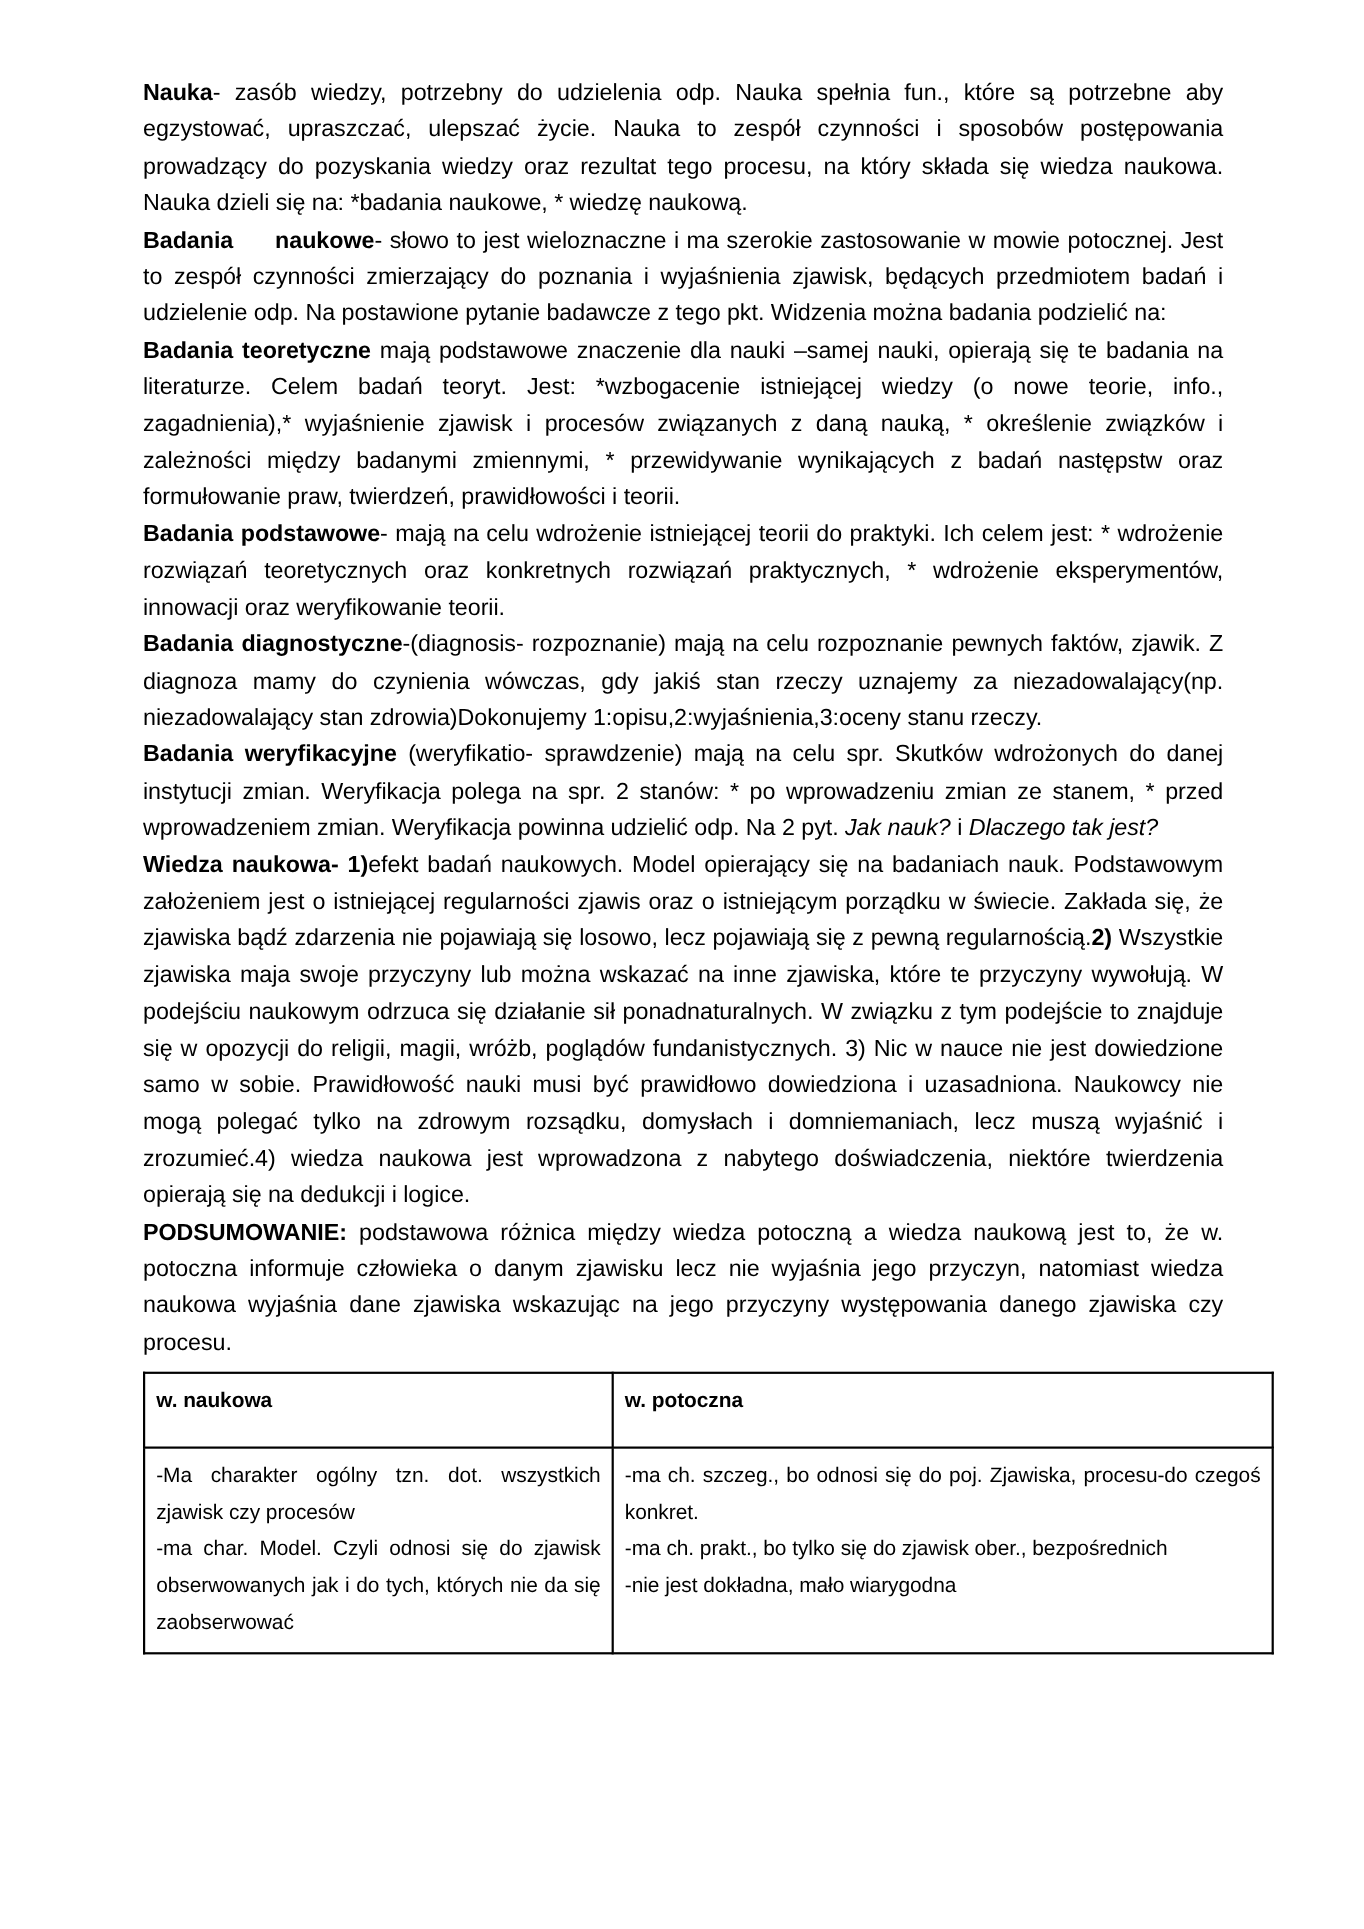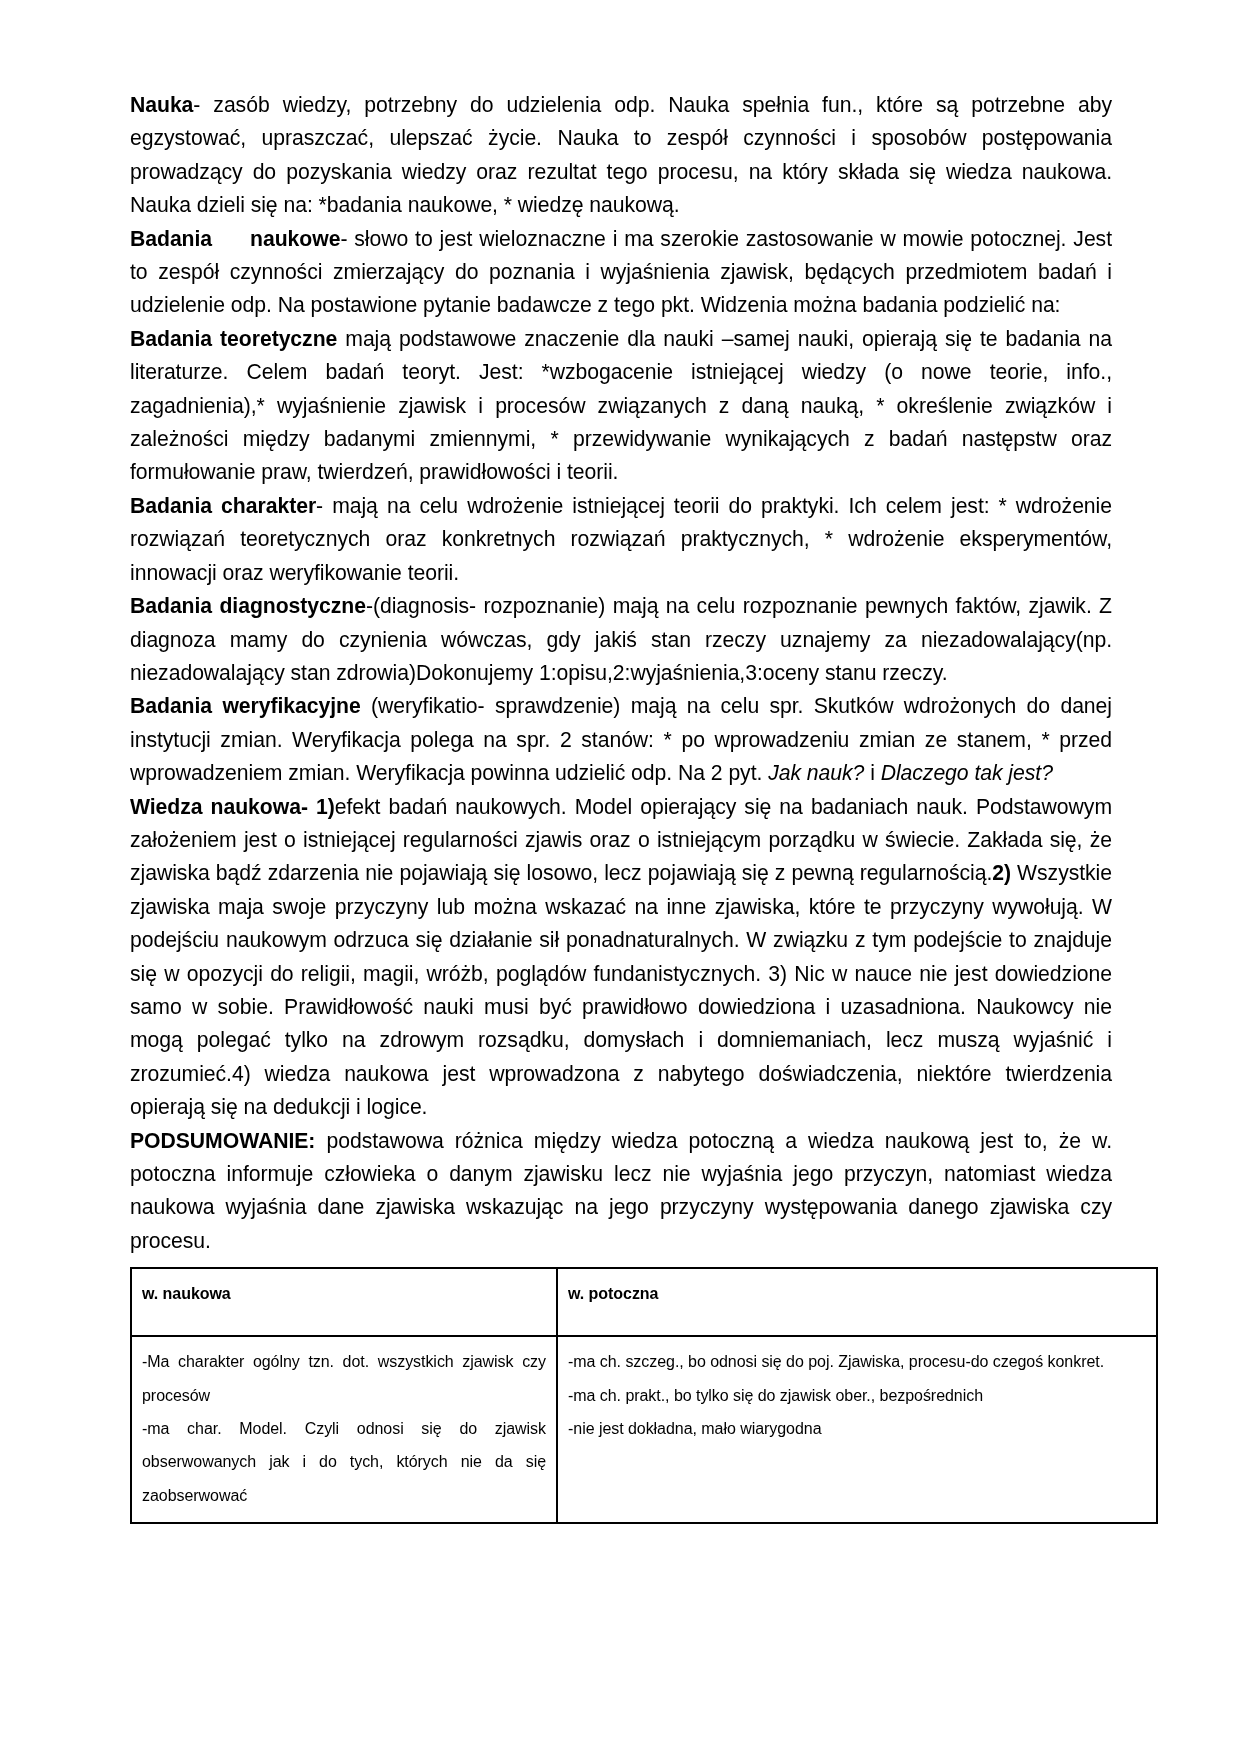--- a/index.html
+++ b/index.html
@@ -14,21 +14,21 @@
     font-family: "Liberation Sans", "DejaVu Sans", sans-serif;
     color: #000000;
     -webkit-font-smoothing: none;
   }
   .page {
     position: relative;
     width: 1240px;
     height: 1754px;
     background: #ffffff;
     box-sizing: border-box;
-    padding: 88px 118px 0 130px;
+    padding: 68px 118px 0 130px;
   }
   .doc-body {
     width: 982px;
     font-size: 21.2px;
     line-height: 33.4px;
     text-align: justify;
     text-justify: inter-word;
     letter-spacing: -0.05px;
     word-spacing: 0px;
   }
@@ -52,21 +52,21 @@
   table.compare {
     width: 982px;
     border-collapse: collapse;
     margin-top: 10px;
     table-layout: fixed;
   }
   table.compare td {
     border: 2px solid #000000;
     vertical-align: top;
     padding: 8px 10px 10px 10px;
-    font-size: 16px;
+    font-size: 19px;
     line-height: 33.4px;
     text-align: justify;
     text-justify: inter-word;
     margin-top: 12px;
   }
   table.compare td.head {
     font-weight: bold;
     height: 46px;
     padding-bottom: 12px;
     text-align: left;
@@ -85,21 +85,21 @@
 <div class="page">
   <div class="doc-body">
 
     <p class="para"><b class="b">Nauka</b><span>- zasób wiedzy, potrzebny do udzielenia odp. Nauka spełnia fun., które są potrzebne aby egzystować, upraszczać, ulepszać życie. Nauka to zespół czynności i sposobów postępowania prowadzący do pozyskania wiedzy oraz rezultat tego procesu, na który składa się wiedza naukowa. Nauka dzieli się na: *badania naukowe, * wiedzę naukową.</span></p>
 
     <p class="para"><b class="b">Badania</b><span class="wide-space"></span><b class="b">naukowe</b><span>- słowo to jest wieloznaczne i ma szerokie zastosowanie w mowie potocznej. Jest to zespół czynności zmierzający do poznania i wyjaśnienia zjawisk, będących przedmiotem badań i udzielenie odp. Na postawione pytanie badawcze z tego pkt. Widzenia można badania podzielić na:</span></p>
 
 
     <p class="para"><b class="b">Badania teoretyczne</b><span> mają podstawowe znaczenie dla nauki –samej nauki, opierają się te badania na literaturze. Celem badań teoryt. Jest: *wzbogacenie istniejącej wiedzy (o nowe teorie, info., zagadnienia),* wyjaśnienie zjawisk i procesów związanych z daną nauką, * określenie związków i zależności między badanymi zmiennymi, * przewidywanie wynikających z badań następstw oraz formułowanie praw, twierdzeń, prawidłowości i teorii.</span></p>
 
-    <p class="para"><b class="b">Badania charakter</b><span>- mają na celu wdrożenie istniejącej teorii do praktyki. Ich celem jest: * wdrożenie rozwiązań teoretycznych oraz konkretnych rozwiązań praktycznych, * wdrożenie eksperymentów, innowacji oraz weryfikowanie teorii.</span></p>
+    <p class="para"><b class="b">Badania podstawowe</b><span>- mają na celu wdrożenie istniejącej teorii do praktyki. Ich celem jest: * wdrożenie rozwiązań teoretycznych oraz konkretnych rozwiązań praktycznych, * wdrożenie eksperymentów, innowacji oraz weryfikowanie teorii.</span></p>
 
     <p class="para"><b class="b">Badania diagnostyczne</b><span>-(diagnosis- rozpoznanie) mają na celu rozpoznanie pewnych faktów, zjawik. Z diagnoza mamy do czynienia wówczas, gdy jakiś stan rzeczy uznajemy za niezadowalający(np. niezadowalający stan zdrowia)Dokonujemy 1:opisu,2:wyjaśnienia,3:oceny stanu rzeczy.</span></p>
 
     <p class="para"><b class="b">Badania weryfikacyjne</b><span> (weryfikatio- sprawdzenie) mają na celu spr. Skutków wdrożonych do danej instytucji zmian. Weryfikacja polega na spr. 2 stanów: * po wprowadzeniu zmian ze stanem, * przed wprowadzeniem zmian. Weryfikacja powinna udzielić odp. Na 2 pyt. </span><i class="i">Jak nauk?</i><span> i </span><i class="i">Dlaczego tak jest?</i></p>
 
 
     <p class="para"><b class="b">Wiedza naukowa- 1)</b><span>efekt badań naukowych. Model opierający się na badaniach nauk. Podstawowym założeniem jest o istniejącej regularności zjawis oraz o istniejącym porządku w świecie. Zakłada się, że zjawiska bądź zdarzenia nie pojawiają się losowo, lecz pojawiają się z pewną regularnością.</span><b class="b">2)</b><span> Wszystkie zjawiska maja swoje przyczyny lub można wskazać na inne zjawiska, które te przyczyny wywołują. W podejściu naukowym odrzuca się działanie sił ponadnaturalnych. W związku z tym podejście to znajduje się w opozycji do religii, magii, wróżb, poglądów fundanistycznych. 3) Nic w nauce nie jest dowiedzione samo w sobie. Prawidłowość nauki musi być prawidłowo dowiedziona i uzasadniona. Naukowcy nie mogą polegać tylko na zdrowym rozsądku, domysłach i domniemaniach, lecz muszą wyjaśnić i zrozumieć.4) wiedza naukowa jest wprowadzona z nabytego doświadczenia, niektóre twierdzenia opierają się na dedukcji i logice.</span></p>
 
     <p class="para"><b class="b">PODSUMOWANIE:</b><span> podstawowa różnica między wiedza potoczną a wiedza naukową jest to, że w. potoczna informuje człowieka o danym zjawisku lecz nie wyjaśnia jego przyczyn, natomiast wiedza naukowa wyjaśnia dane zjawiska wskazując na jego przyczyny występowania danego zjawiska czy procesu.</span></p>
 

